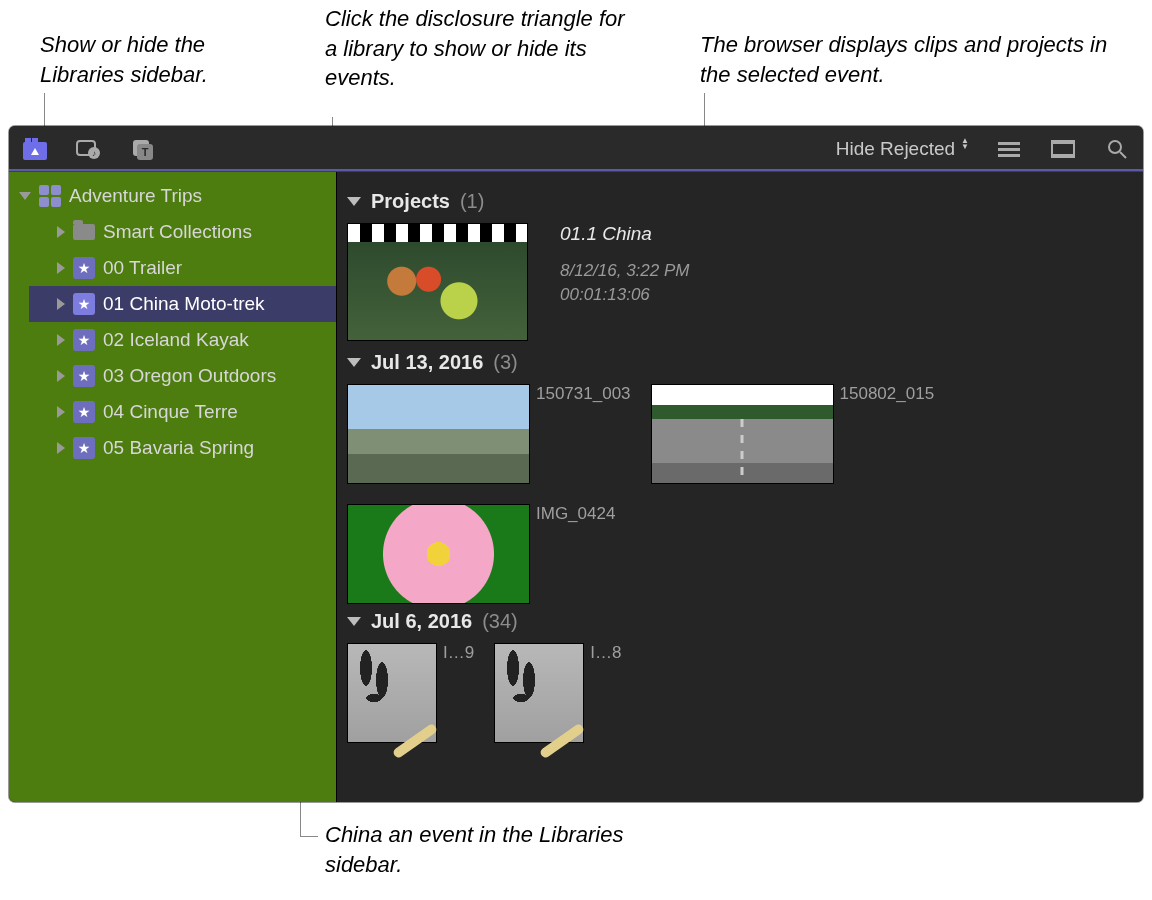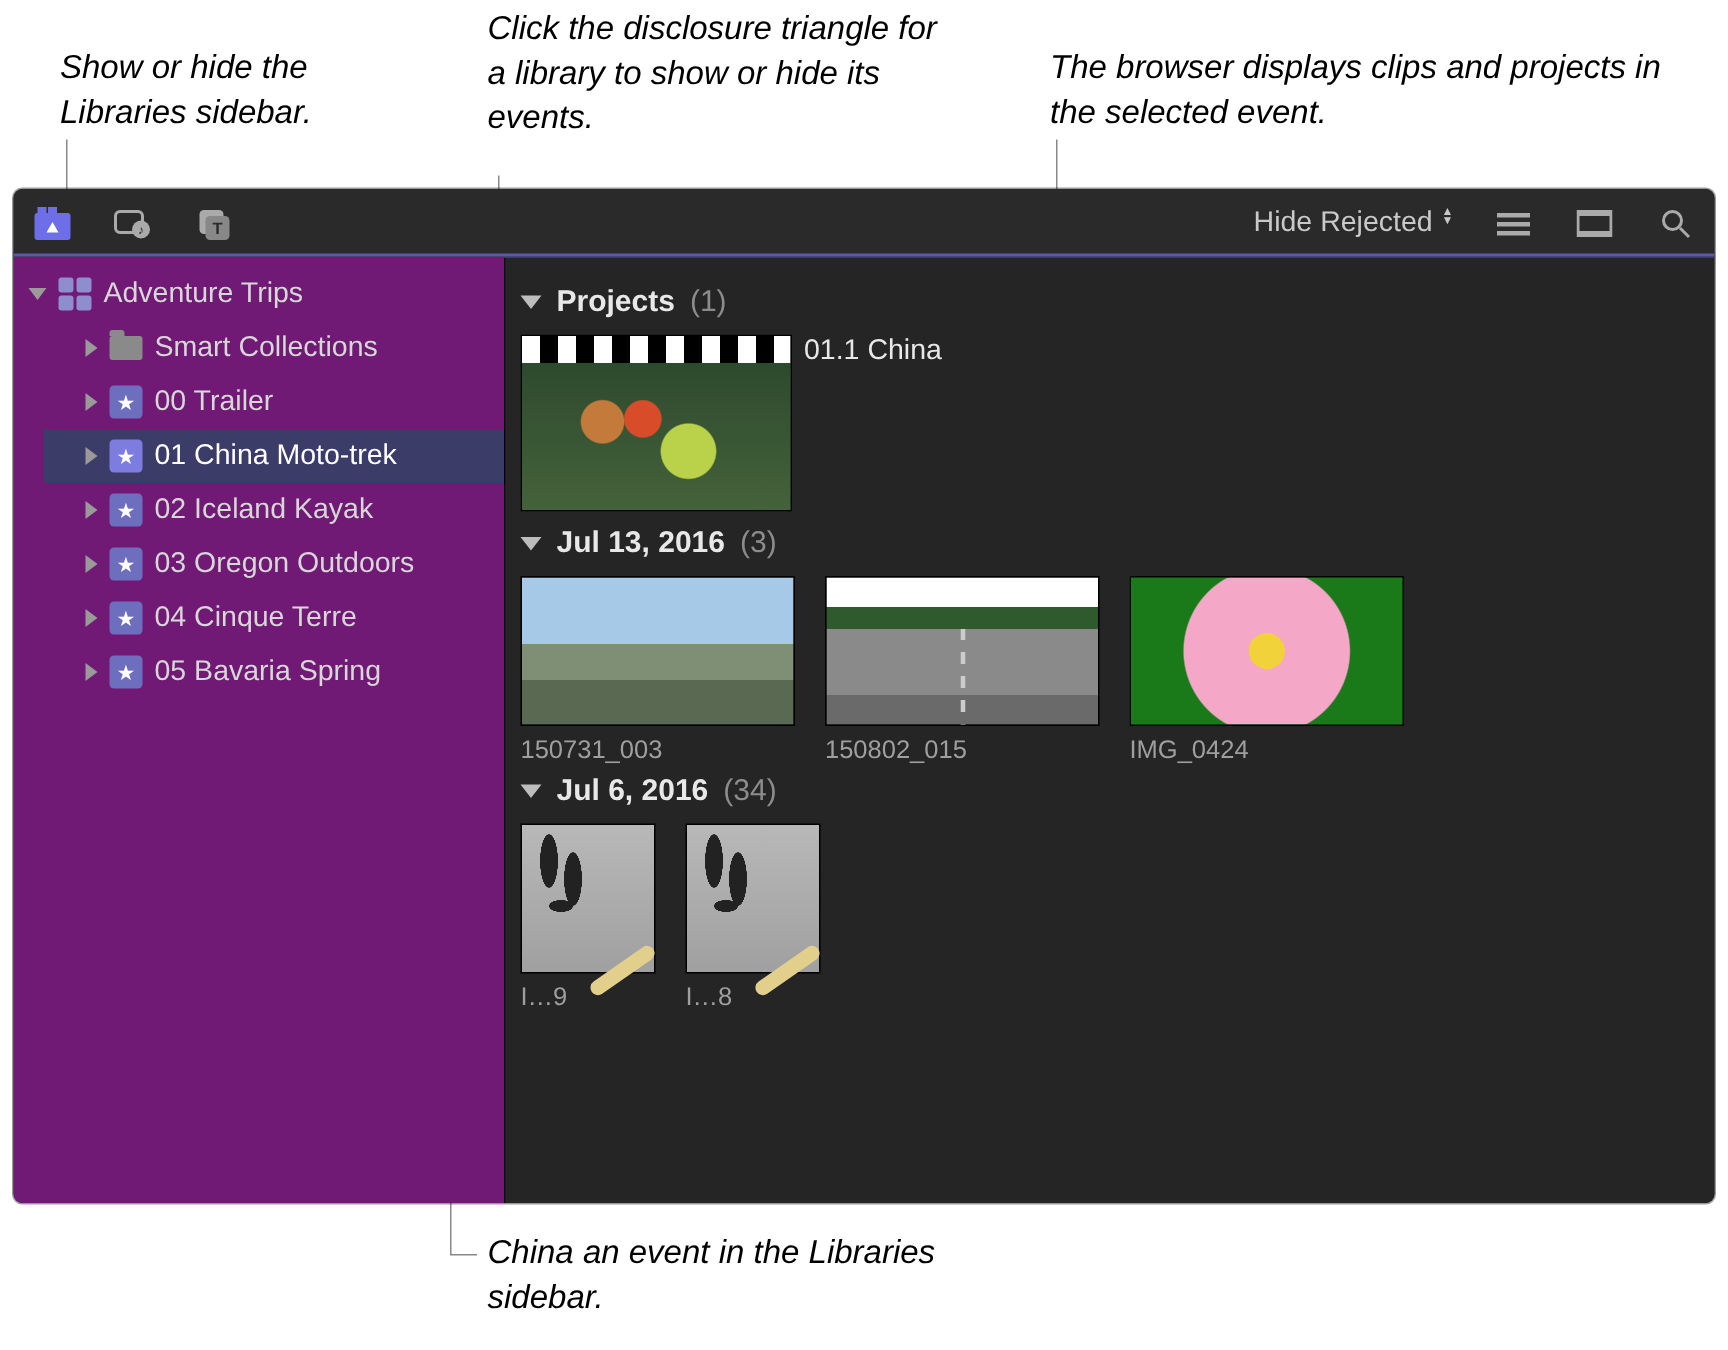--- a/index.html
+++ b/index.html
@@ -64,21 +64,21 @@
   }
   .updown { display:inline-flex; flex-direction:column; line-height: 6px; font-size:8px; color:#c9c9c9;}
   .purple-line { position:absolute; bottom:0; left:0; right:0; height:2px; background:#5a5aa8; }
 
   
   .app-body { flex:1; display:flex; min-height:0; }
 
   
   .sidebar {
     width: 328px;
-    background: #701a75;
+    background: #4d7c0f;
     border-right: 1px solid #000;
     padding-top: 6px;
     overflow: hidden;
   }
   .lib-row, .evt-row {
     display:flex;
     align-items:center;
     height: 36px;
     color:#d7d7d7;
     font-size: 19px;
@@ -113,36 +113,36 @@
     color:#cfcfcf;
   }
   .sect-head {
     display:flex; align-items:center; gap:10px;
     font-size:20px; font-weight:600; color:#e8e8e8;
     margin: 6px 0 10px 0;
   }
   .sect-head .tri { width:0;height:0;border-style:solid; }
   .sect-head .count{ color:#8c8c8c; font-weight:400; }
 
-  .project-row { display:flex; gap:8px; align-items:flex-start; margin-bottom:10px;}
+  .project-row { display:flex; gap:32px; align-items:flex-start; margin-bottom:10px;font-style:italic;}
   .proj-thumb {
     width:181px; height:118px; background:#3d5a3d; position:relative; overflow:hidden;
     border:1px solid #000;
   }
   .film-strip{position:absolute;top:0;left:0;right:0;height:18px;background:repeating-linear-gradient(90deg,#fff 0 12px,#000 12px 24px);}
   .proj-veg{position:absolute;top:18px;left:0;right:0;bottom:0;background:
      radial-gradient(circle at 30% 40%, #c37a3a 0 14px, transparent 15px),
      radial-gradient(circle at 45% 38%, #d94c2a 0 12px, transparent 13px),
      radial-gradient(circle at 62% 60%, #b9d24a 0 18px, transparent 19px),
      linear-gradient(#2e4a2e,#44623a);}
   .proj-meta{ font-size:19px; color:#e8e8e8; display:flex;flex-direction:column;gap:14px;}
   .proj-meta .sub{ color:#9a9a9a; font-size:17px; line-height:1.4;}
 
   .clip-grid{ display:flex; gap:20px; flex-wrap:wrap; margin-bottom:6px;}
-  .clip{ display:flex; flex-direction:column; gap:6px;justify-content:space-between; }
+  .clip{ display:flex; flex-direction:row; gap:6px;justify-content:space-between; }
   .thumb{ height:100px; border:1px solid #000; background:#556; }
   .thumb.w183{width:183px;} .thumb.w90{width:90px;} .thumb.w184{width:184px;}
   .clip-label{ color:#9f9f9f; font-size:17px; }
 
   
   .t-mountain{background:linear-gradient(#a7c9e8 0 45%, #7f8f76 45% 70%, #5a6a52 70%);}
   .t-road{background:linear-gradient(#ffffff 0 20%, #2e5a2e 20% 35%, #8a8a8a 35% 80%, #6a6a6a 80%);position:relative;}
   .t-road::after{content:"";position:absolute;left:50%;top:35%;bottom:0;width:3px;background:repeating-linear-gradient(#ccc 0 8px, transparent 8px 16px);transform:translateX(-50%);}
   .t-flower{background:radial-gradient(circle at 50% 50%, #f2d23a 0 12px, #f4a7c6 12px 55px, transparent 56px), #1a7a1a;}
   .t-calli{background:linear-gradient(#b8b8b8,#a0a0a0);position:relative;}
@@ -287,20 +287,24 @@
             <span>Projects</span>
             <span class="count">(1)</span>
           </div>
           <div class="project-row">
             <div class="proj-thumb">
               <div class="film-strip"></div>
               <div class="proj-veg"></div>
             </div>
             <div class="proj-meta">
               <div>01.1 China</div>
+              <div class="sub">
+                <div>8/12/16, 3:22 PM</div>
+                <div>00:01:13:06</div>
+              </div>
             </div>
           </div>
           <div class="sect-head">
             <span class="tri down" style="border-width: 9px 7px 0px; border-color: rgb(189, 189, 189) transparent transparent;"></span>
             <span>Jul 13, 2016</span>
             <span class="count">(3)</span>
           </div>
           <div class="clip-grid">
             <div class="clip">
               <div class="thumb w183 t-mountain"></div>

